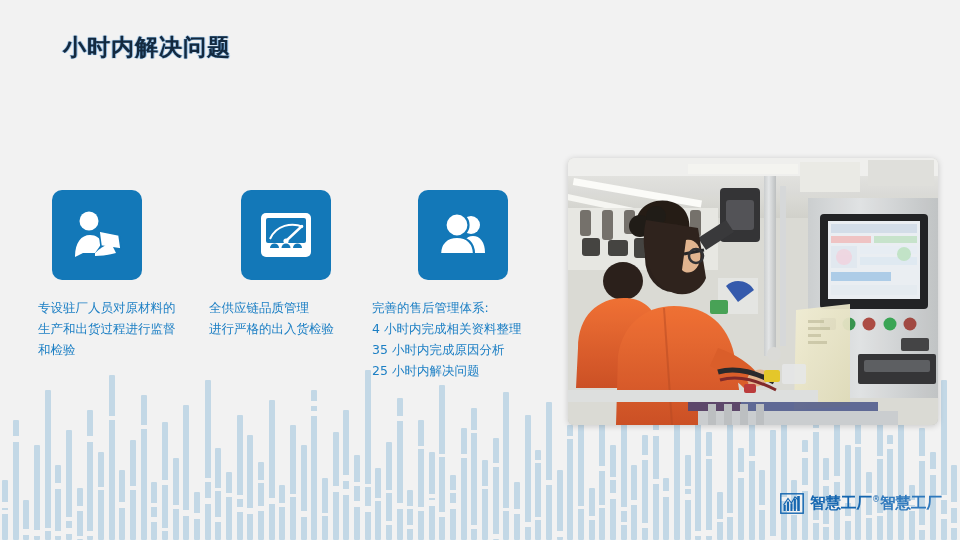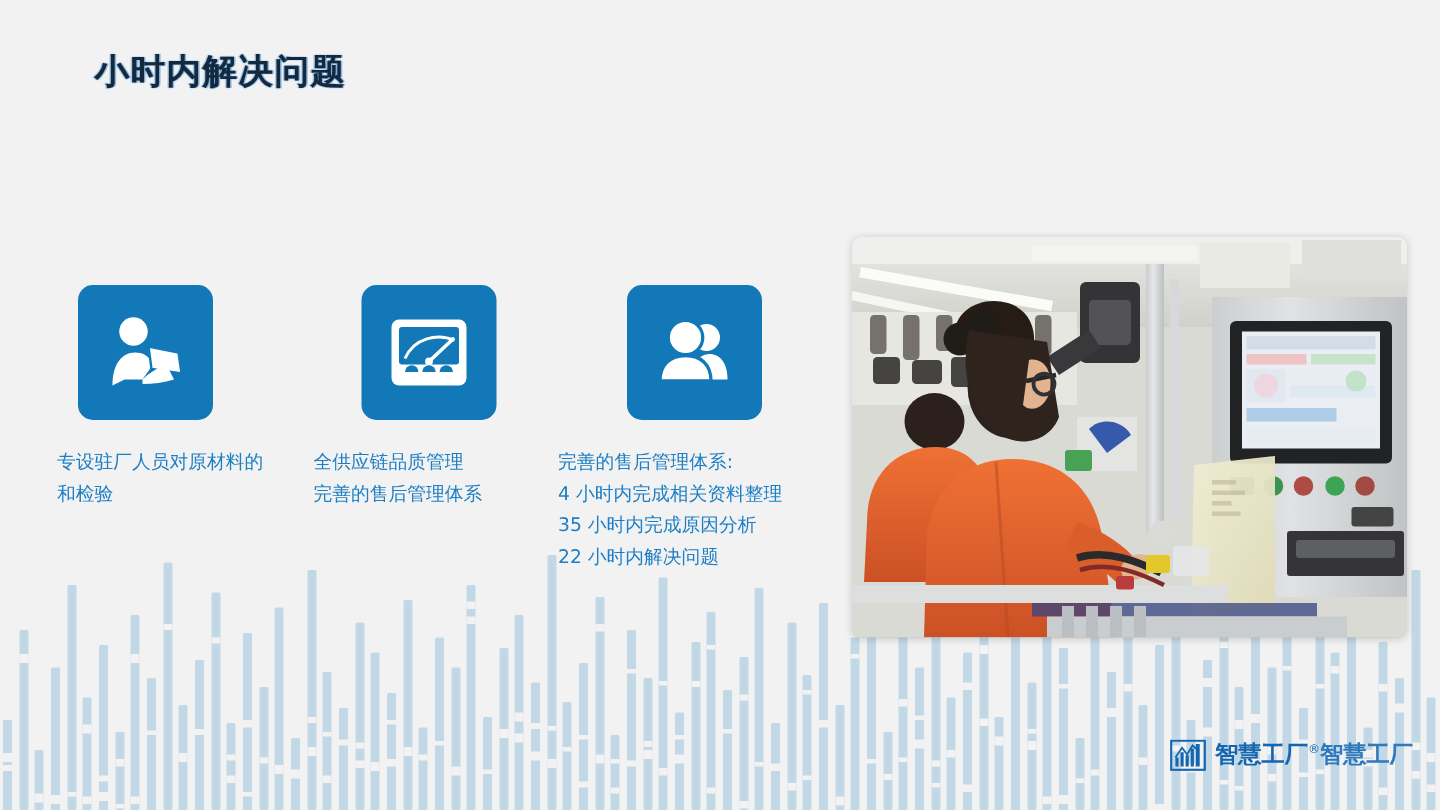--- a/index.html
+++ b/index.html
@@ -409,57 +409,58 @@
         <svg width="56" height="52" viewBox="0 0 56 52" aria-hidden="true">
           <circle cx="20" cy="12" r="9.5" fill="#ffffff"></circle>
           <path d="M6 48 C6 34 12 26 21 26 C27 26 31 29 33 34 L26 44 L14 44 Z" fill="#ffffff"></path>
           <path d="M30 22 L50 26 L52 40 L32 37 Z" fill="#ffffff"></path>
           <path d="M30 22 L50 26 L52 40 L32 37 Z" fill="none" stroke="#1378b8" stroke-width="1.6"></path>
           <path d="M26 44 C30 40 36 36 42 34 L47 44 C40 46 33 47 26 47 Z" fill="#ffffff"></path>
         </svg>
       </div>
       <div class="caption">
         <span class="line">专设驻厂人员对原材料的</span>
+        <span class="line">生产和出货过程进行监督</span>
         <span class="line">和检验</span>
       </div>
     </div>
 
     <div class="feature f2">
       <div class="icon-box">
         <svg width="56" height="50" viewBox="0 0 56 50" aria-hidden="true">
           <rect x="3" y="3" width="50" height="44" rx="5" fill="#ffffff"></rect>
           <rect x="8" y="8" width="40" height="25" rx="2" fill="#1378b8"></rect>
           <path d="M12 29 C18 15 34 12 45 17" fill="none" stroke="#ffffff" stroke-width="2"></path>
           <line x1="28" y1="31" x2="44" y2="16" stroke="#ffffff" stroke-width="2.4" stroke-linecap="round"></line>
           <circle cx="28" cy="31" r="2.6" fill="#ffffff"></circle>
           <path d="M12 38 a4.5 4.5 0 0 1 9 0 z" fill="#1378b8"></path>
           <path d="M23.5 38 a4.5 4.5 0 0 1 9 0 z" fill="#1378b8"></path>
           <path d="M35 38 a4.5 4.5 0 0 1 9 0 z" fill="#1378b8"></path>
         </svg>
       </div>
       <div class="caption">
         <span class="line">全供应链品质管理</span>
-        <span class="line">完善的售后管理体系</span>
+        <span class="line">进行严格的出入货检验</span>
       </div>
     </div>
 
     <div class="feature f3">
       <div class="icon-box">
         <svg width="56" height="48" viewBox="0 0 56 48" aria-hidden="true">
           <circle cx="36" cy="14" r="9" fill="#ffffff"></circle>
           <path d="M27 42 C27 31 31 25 38 25 C45 25 50 31 50 42 Z" fill="#ffffff"></path>
           <circle cx="22" cy="14" r="11.5" fill="#ffffff" stroke="#1378b8" stroke-width="2.2"></circle>
           <path d="M5 43 C5 32 12 26 22 26 C32 26 39 32 39 43 Z" fill="#ffffff" stroke="#1378b8" stroke-width="2.2"></path>
         </svg>
       </div>
       <div class="caption">
         <span class="line">完善的售后管理体系:</span>
         <span class="line">4 小时内完成相关资料整理</span>
         <span class="line">35 小时内完成原因分析</span>
-        <span class="line">22 小时内解决问题</span>
+        <span class="line">25 小时内解决问题</span>
       </div>
     </div>
   </div>
 
   <div class="photo">
     <svg viewBox="0 0 370 267" preserveAspectRatio="none" aria-hidden="true">
       <defs>
         <linearGradient id="ceil" x1="0" y1="0" x2="0" y2="1">
           <stop offset="0" stop-color="#e8e8e6"></stop>
             <stop offset="1" stop-color="#cfcfc9"></stop>

